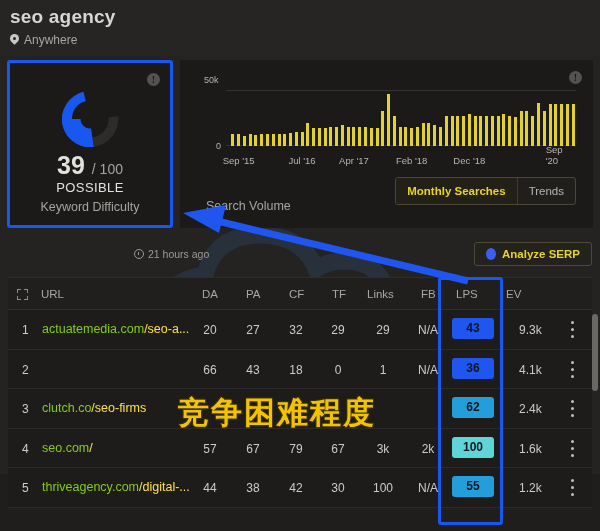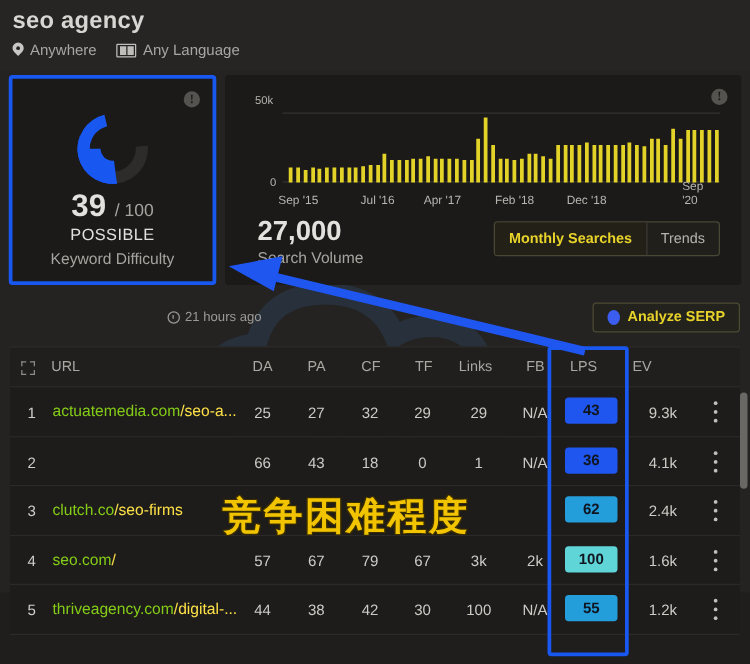--- a/index.html
+++ b/index.html
@@ -193,27 +193,20 @@
   <div class="wm-text">
     <span>SEO</span>
   </div>
 
   <div class="header">
     <div class="kw-title">seo agency</div>
     <div class="meta-row">
       <div class="meta-item">
         <span class="pin-ico"></span>
         <span>Anywhere</span>
-      </div>
-      <div class="meta-item">
-        <span class="lang-ico">
-            <i></i>
-            <i></i>
-          </span>
-        <span>Any Language</span>
       </div>
     </div>
   </div>
 
   <div class="kd-box">
     <div class="info-dot kd-info">!</div>
     <svg class="donut" width="86" height="60" viewBox="0 0 86 60">
       <g transform="translate(43,30)">
         <path d="M 28.2 -2.6 A 28 28 0 1 1 -6.5 -27.2 L -4.3 -18.1 A 18.5 18.5 0 1 0 18.6 -1.7 Z" fill="#2e2c2a"></path>
         <path d="M -6.5 -27.2 A 28 28 0 0 0 3.5 27.8 L 1.1 18.3 A 18.5 18.5 0 0 1 -4.3 -18.1 Z" fill="#1857f0"></path>
@@ -301,21 +294,20 @@
           <div class="bar" style="left: 341.617px; height: 42.25px; background: rgb(227, 210, 40);"></div>
         </div>
     <div class="xtick" style="left: 40.65px;">Sep '15</div>
         <div class="xtick" style="left: 104.083px;">Jul '16</div>
         <div class="xtick" style="left: 155.983px;">Apr '17</div>
         <div class="xtick" style="left: 213.65px;">Feb '18</div>
         <div class="xtick" style="left: 271.317px;">Dec '18</div>
         <div class="xtick" style="left: 357.817px;">Sep '20</div>
       </div>
 
-    <div class="vol-num">27,000</div>
     <div class="vol-sub">Search Volume</div>
 
     <div class="seg-group">
       <div class="seg active">Monthly Searches</div>
       <div class="seg idle">Trends</div>
     </div>
   </div>
 
   <div class="serp-head">
     <div class="serp-time">
@@ -343,21 +335,21 @@
       <div class="th" style="left:324px;">TF</div>
       <div class="th" style="left:359px;">Links</div>
       <div class="th" style="left:413px;">FB</div>
       <div class="th" style="left:448px;">LPS</div>
       <div class="th" style="left:498px;">EV</div>
     </div>
     <div id="tbody">
         <div class="row">
           <div class="rank">1</div>
           <div class="url"><span class="dom">actuatemedia.com</span><span class="pth">/seo-a...</span></div>
-          <div class="cell" style="left: 202px;">25</div>
+          <div class="cell" style="left: 202px;">20</div>
           <div class="cell" style="left: 245px;">27</div>
           <div class="cell" style="left: 288px;">32</div>
           <div class="cell" style="left: 330px;">29</div>
           <div class="cell" style="left: 375px;">29</div>
           <div class="cell" style="left: 420px;">N/A</div>
           <div class="badge" style="left: 444px; background: rgb(31, 86, 240);">43</div>
           <div class="cell" style="left: 511px; transform: none;">9.3k</div>
           <div class="kebab">
             <i></i>
             <i></i>

